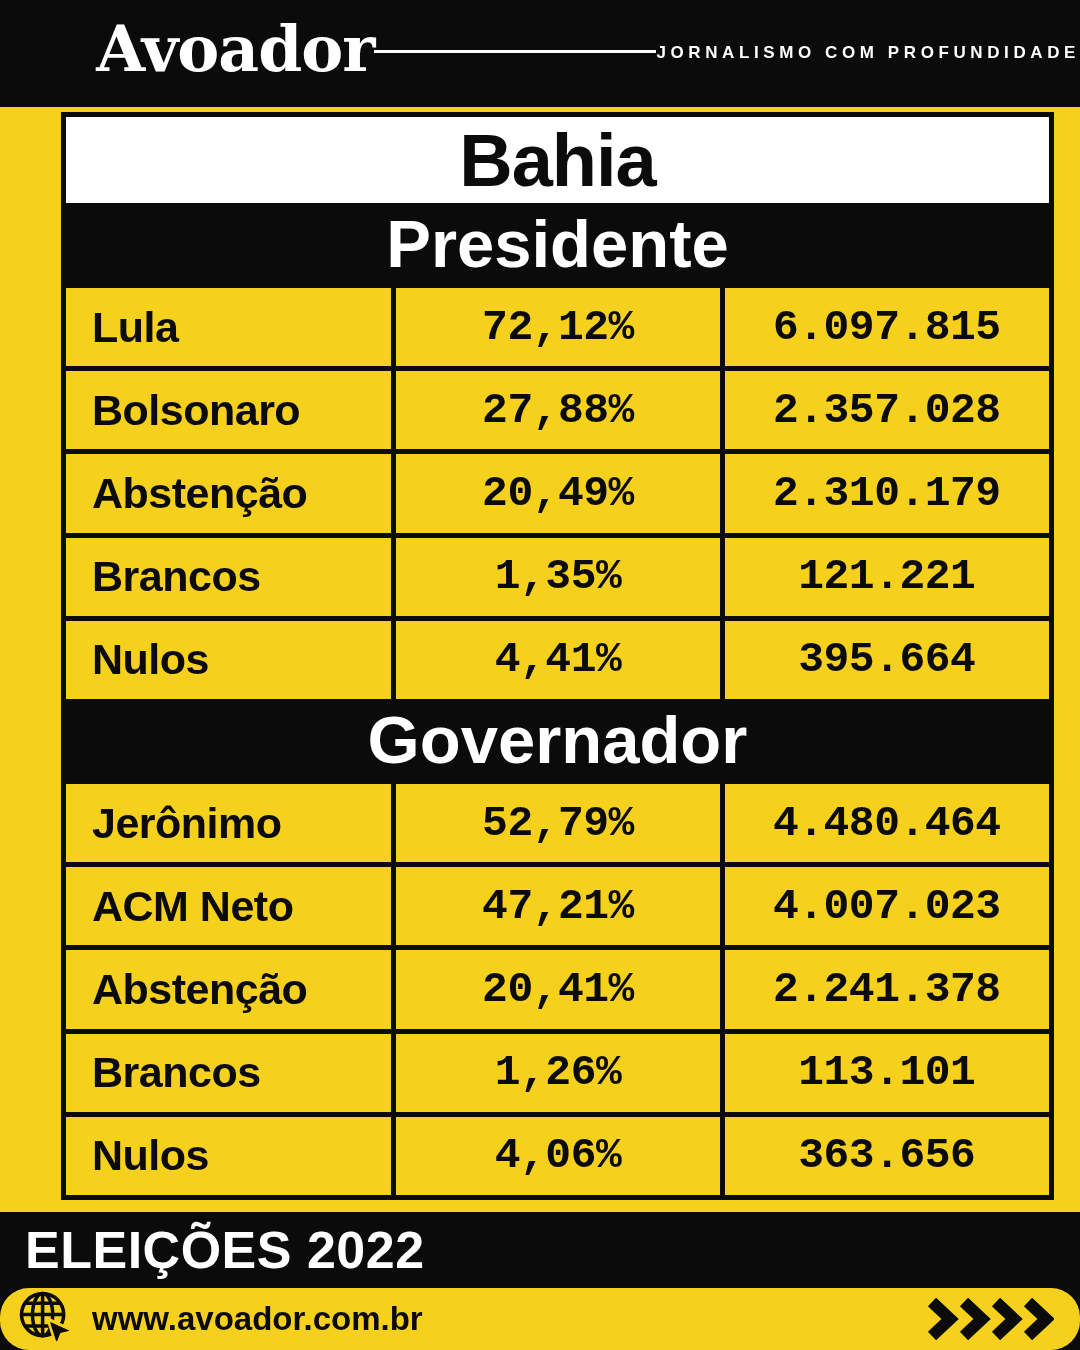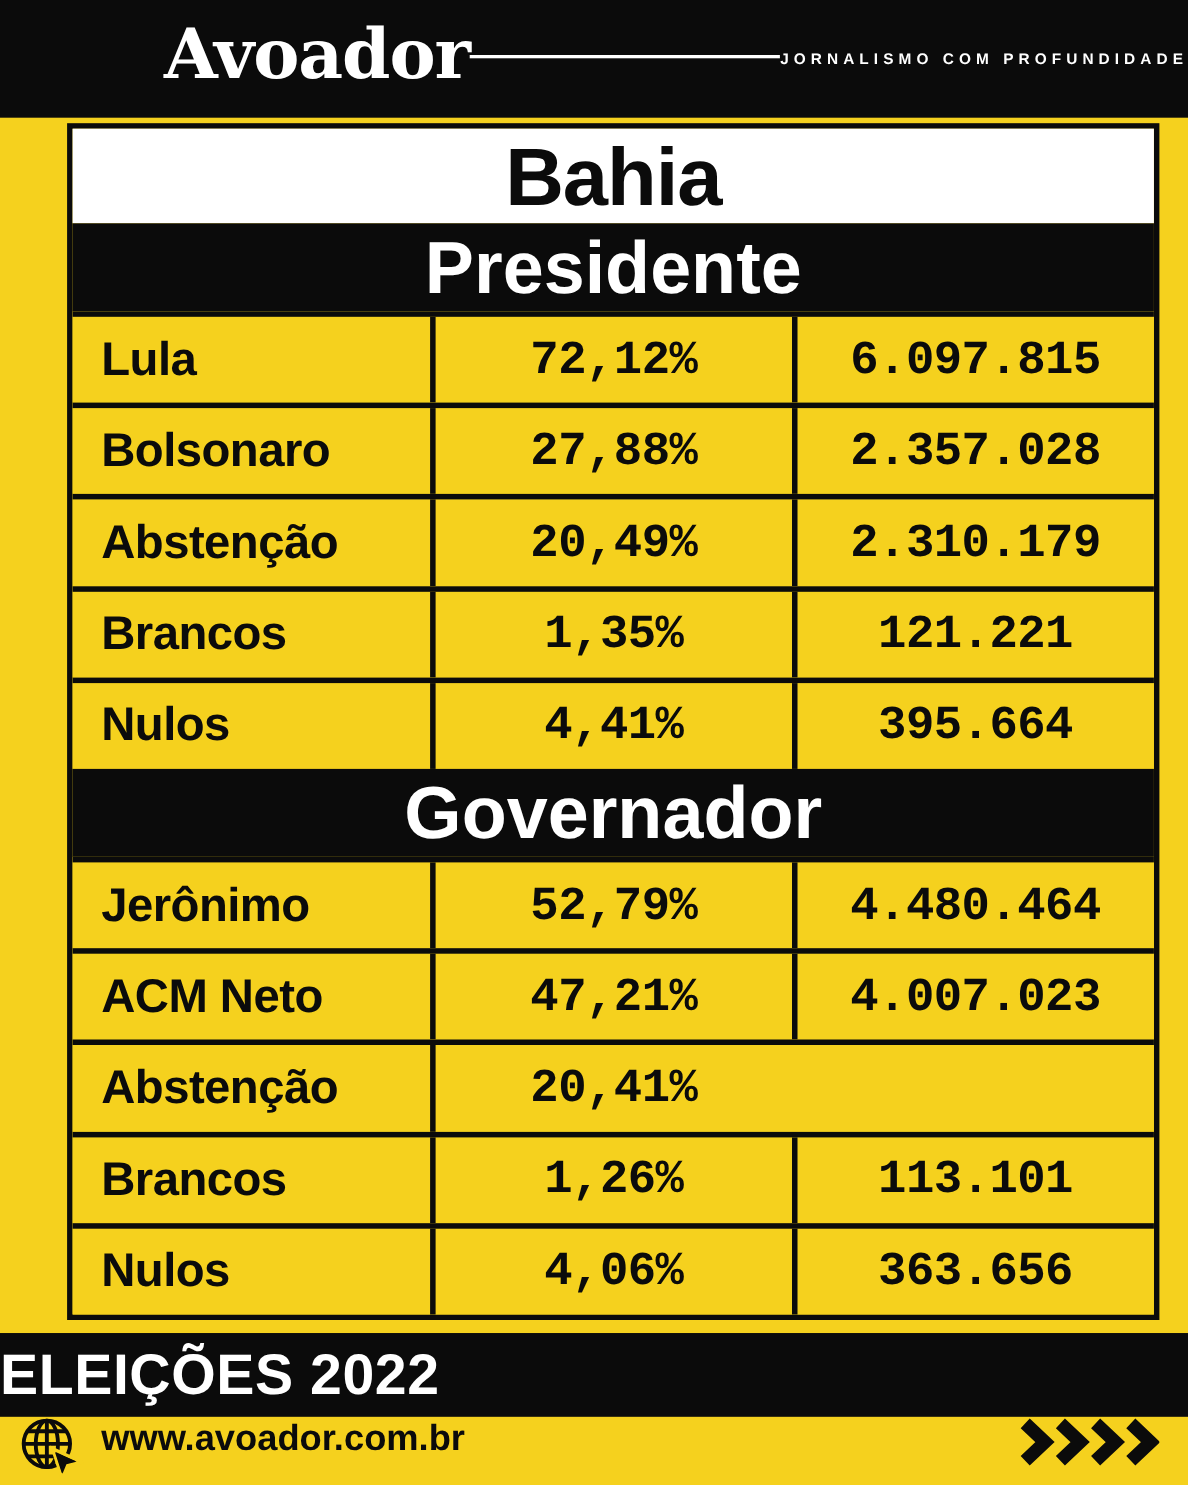--- a/index.html
+++ b/index.html
@@ -11,21 +11,21 @@
   html,body{margin:0;padding:0;width:1080px;height:1350px;overflow:hidden;
     background:var(--black);font-family:"Liberation Sans",sans-serif;}
   .page{width:1080px;height:1350px;display:flex;flex-direction:column;background:var(--black);}
 
   
   .masthead{height:107px;flex:0 0 107px;display:flex;
     align-items:center;justify-content:flex-end;padding-bottom:7px;}
   .logo{color:var(--white);font-family:"DejaVu Serif",serif;font-weight:700;
     font-size:63px;line-height:0.92;letter-spacing:-1px;}
   .logo-underline{width:282px;height:3px;background:var(--white);margin-top:3px;}
-  .tagline{color:var(--white);font-size:14px;font-weight:700;letter-spacing:4.6px;
+  .tagline{color:var(--white);font-size:17px;font-weight:700;letter-spacing:4.6px;
     margin-top:6px;white-space:nowrap;}
 
   
   .board{background:var(--yellow);flex:0 0 1105px;height:1105px;
     padding:5px 26px 12px 17px;}
   .panel{height:100%;border:5px solid var(--black);display:flex;flex-direction:column;
     background:var(--yellow);margin-left:44px;}
   .panel-title{flex:0 0 86px;background:var(--white);color:var(--black);
     display:flex;align-items:center;justify-content:center;
     font-size:74px;font-weight:800;letter-spacing:-1px;}
@@ -35,26 +35,26 @@
   .grid-row{flex:1 1 0;display:grid;grid-template-columns:33.1% 33.4% 33.5%;
     border-top:5px solid var(--black);background:var(--yellow);}
   .cell{display:flex;align-items:center;color:var(--black);
     font-size:43px;font-weight:800;letter-spacing:-0.5px;}
   .cell + .cell{border-left:5px solid var(--black);}
   .cell.label{justify-content:flex-start;padding-left:26px;}
   .cell.num{justify-content:center;font-family:Liberation Mono, monospace;}
 
   
   .banner{flex:0 0 76px;background:var(--black);color:var(--white);
-    display:flex;align-items:center;
+    display:flex;align-items:center;padding-left:25px;
     font-size:52px;font-weight:800;letter-spacing:0.5px;}
 
   
-  .footer{flex:1 1 auto;background:var(--yellow);display:flex;align-items:flex-start;
-    padding:0 26px 0 18px;}
+  .footer{flex:1 1 auto;background:var(--yellow);display:flex;align-items:center;
+    padding:0 26px 0 18px;border-radius:29px;}
   .globe-wrap{width:58px;height:58px;flex:0 0 auto;margin-right:16px;display:flex;
     align-items:center;justify-content:center;}
   .site-url{color:var(--black);font-size:33px;font-weight:800;letter-spacing:0;}
   .arrows-wrap{margin-left:auto;display:flex;align-items:center;}
 </style>
 </head>
 <body>
 
 <div class="page">
 
@@ -105,20 +105,21 @@
         <div class="cell num">4.480.464</div>
       </div>
       <div class="grid-row">
         <div class="cell label">ACM Neto</div>
         <div class="cell num">47,21%</div>
         <div class="cell num">4.007.023</div>
       </div>
       <div class="grid-row">
         <div class="cell label">Abstenção</div>
         <div class="cell num">20,41%</div>
+        <div class="cell num">2.241.378</div>
       </div>
       <div class="grid-row">
         <div class="cell label">Brancos</div>
         <div class="cell num">1,26%</div>
         <div class="cell num">113.101</div>
       </div>
       <div class="grid-row">
         <div class="cell label">Nulos</div>
         <div class="cell num">4,06%</div>
         <div class="cell num">363.656</div>

